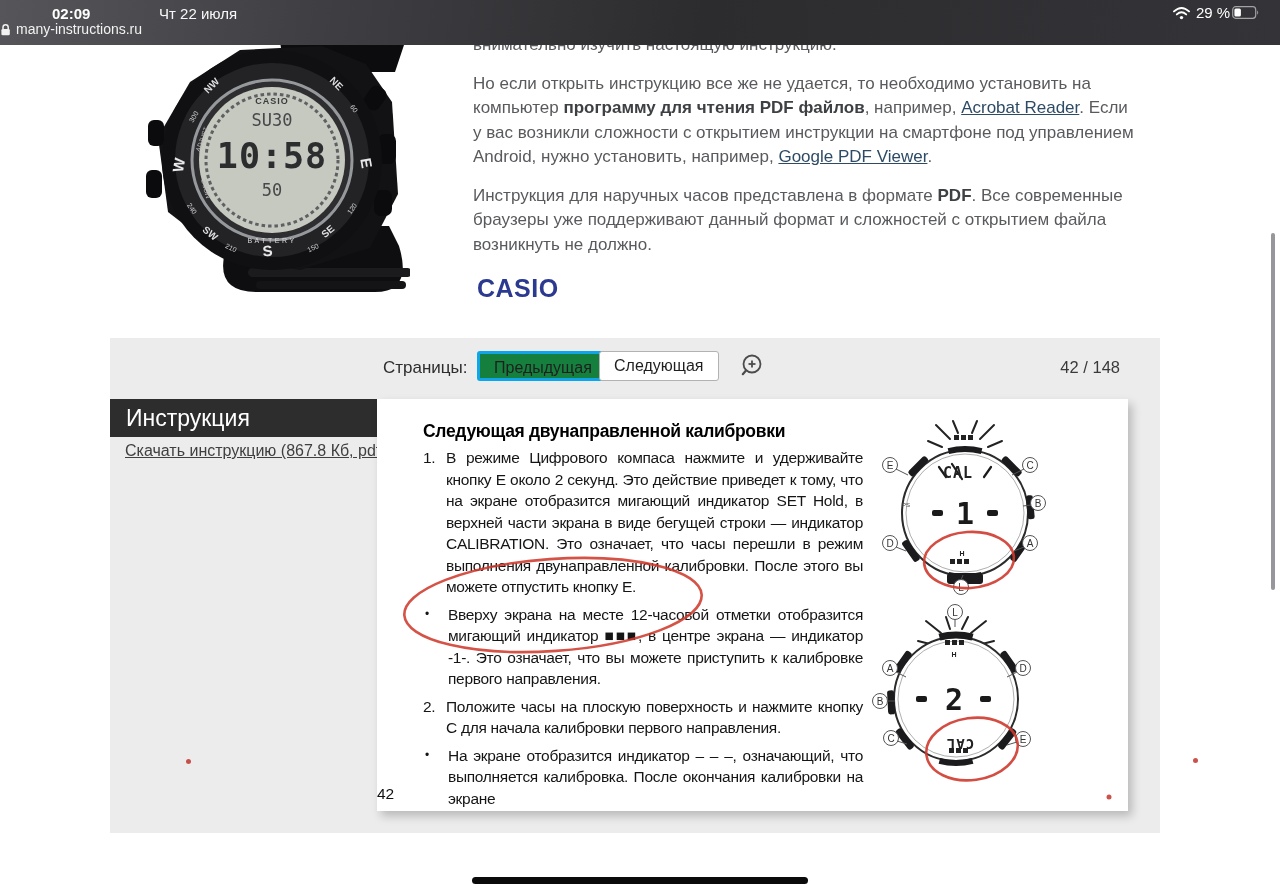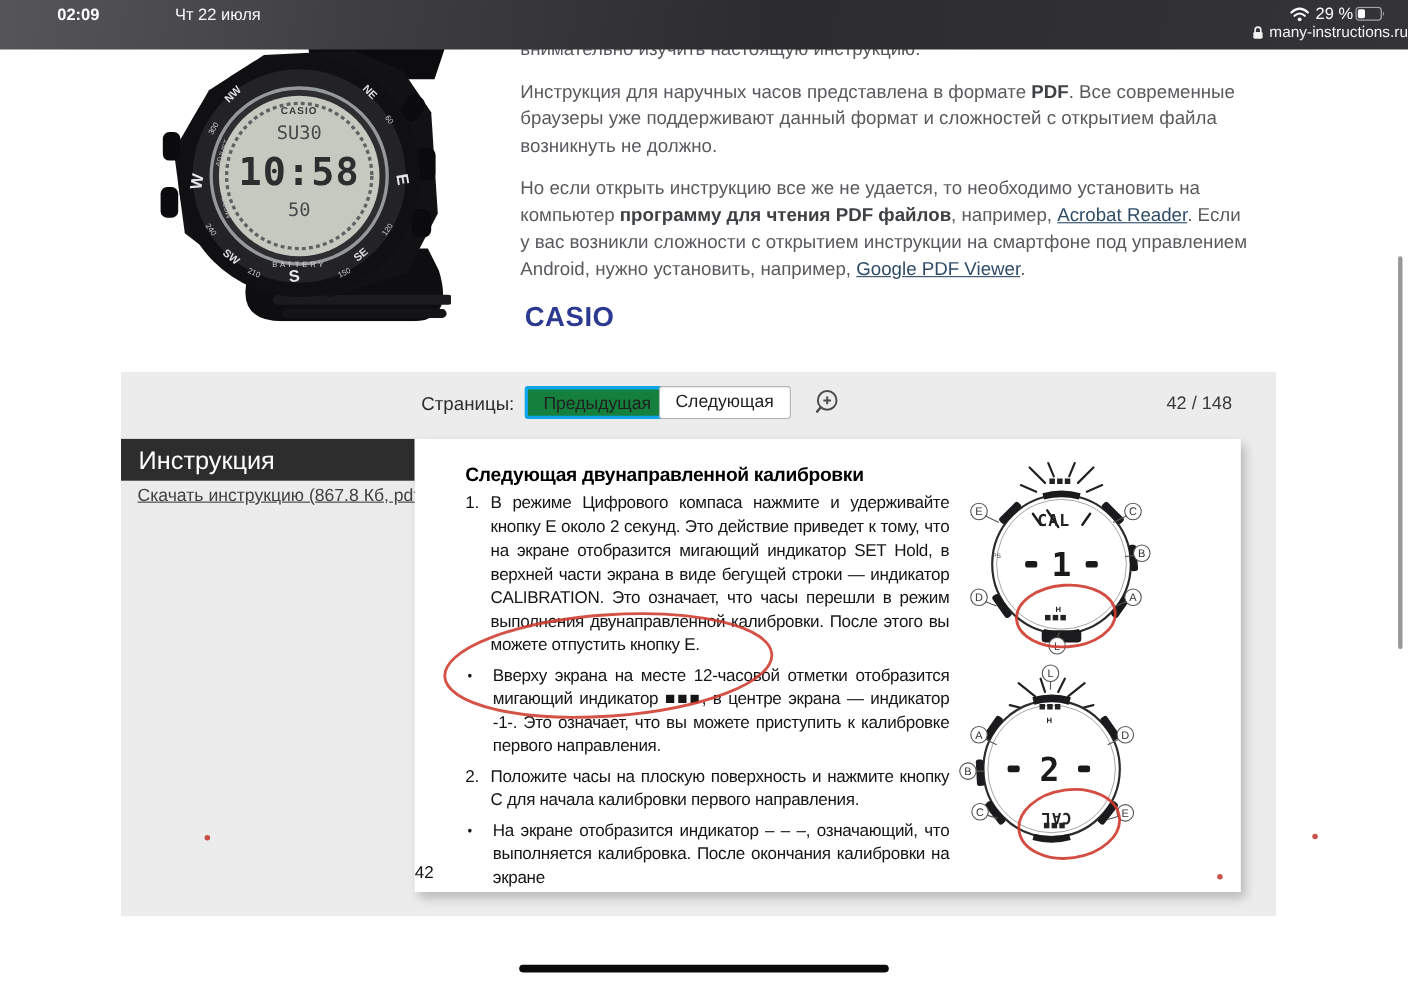--- a/index.html
+++ b/index.html
@@ -6,21 +6,21 @@
   body{width:1280px;height:894px;overflow:hidden;font-family:"Liberation Sans",sans-serif;}
   .screen{position:relative;width:1280px;height:894px;background:#fff;overflow:hidden;}
   .abs{position:absolute;}
 
   
   .statusbar{left:0;top:0;width:1280px;height:45px;
     background:linear-gradient(100deg,#55555a 0%,#3f3f43 25%,#2c2c2f 55%,#343438 100%);
     color:#fff;z-index:50;}
   .sb-time{left:52px;top:5px;font-size:15px;font-weight:600;}
   .sb-date{left:116px;top:5px;font-size:15px;font-weight:400;opacity:.96;margin-left:43px;}
-  .sb-url{left:0;right:0;top:21px;text-align:right;font-size:14px;color:#f2f2f2;}
+  .sb-url{left:0;right:0;top:21px;text-align:left;font-size:14px;color:#f2f2f2;}
   .sb-url svg{vertical-align:-2px;margin-right:5px;}
   .sb-right{left:1172px;top:0;width:100px;height:26px;}
   .sb-pct{left:24px;top:4px;font-size:15px;}
   .sb-batt{left:60px;top:6px;}
 
   
   .article{left:473px;top:33px;width:663px;color:#595a5d;font-size:17px;line-height:24.5px;}
   .article p{margin:0 0 14px 0;}
   .article strong{color:#3e4144;font-weight:700;}
   .article a{color:#2e4b66;text-decoration:underline;cursor:pointer;}
@@ -99,22 +99,22 @@
     <text x="60" y="168" font-size="7" fill="#caccce" text-anchor="middle" transform="rotate(55 60 168)">240</text>
     <text x="100" y="208" font-size="7" fill="#caccce" text-anchor="middle" transform="rotate(25 100 208)">210</text>
     <text x="184" y="208" font-size="7" fill="#caccce" text-anchor="middle" transform="rotate(-25 184 208)">150</text>
     <text x="224" y="168" font-size="7" fill="#caccce" text-anchor="middle" transform="rotate(-55 224 168)">120</text>
     <text x="74" y="98" font-size="6.5" fill="#b9b9bb" text-anchor="middle" transform="rotate(-70 74 98)">ADJUST</text>
     <text x="78" y="146" font-size="6.5" fill="#b9b9bb" text-anchor="middle" transform="rotate(-105 78 146)">MODE</text>
   </svg>
 
   <div class="abs article">
     <p><span>внимательно изучить настоящую инструкцию.</span></p>
+    <p><span>Но если открыть инструкцию все же не удается, то необходимо установить на компьютер </span><strong>программу для чтения PDF файлов</strong><span>, например, </span><a>Acrobat Reader</a><span>. Если у вас возникли сложности с открытием инструкции на смартфоне под управлением Android, нужно установить, например, </span><a>Google PDF Viewer</a><span>.</span></p>
     <p><span>Инструкция для наручных часов представлена в формате </span><strong>PDF</strong><span>. Все современные браузеры уже поддерживают данный формат и сложностей с открытием файла возникнуть не должно.</span></p>
-    <p><span>Но если открыть инструкцию все же не удается, то необходимо установить на компьютер </span><strong>программу для чтения PDF файлов</strong><span>, например, </span><a>Acrobat Reader</a><span>. Если у вас возникли сложности с открытием инструкции на смартфоне под управлением Android, нужно установить, например, </span><a>Google PDF Viewer</a><span>.</span></p>
   </div>
   <div class="abs casio-logo">CASIO</div>
 
   <div class="abs panel">
     <div class="abs tb-label">Страницы:</div>
     <button class="btn btn-prev">Предыдущая</button>
     <button class="btn btn-next">Следующая</button>
     <svg class="abs zoom-btn" viewBox="0 0 30 30">
       <circle cx="14" cy="13" r="8.5" fill="none" stroke="#4c4c4c" stroke-width="1.8"></circle>
       <line x1="10.5" y1="13" x2="17.5" y2="13" stroke="#4c4c4c" stroke-width="1.8"></line>

